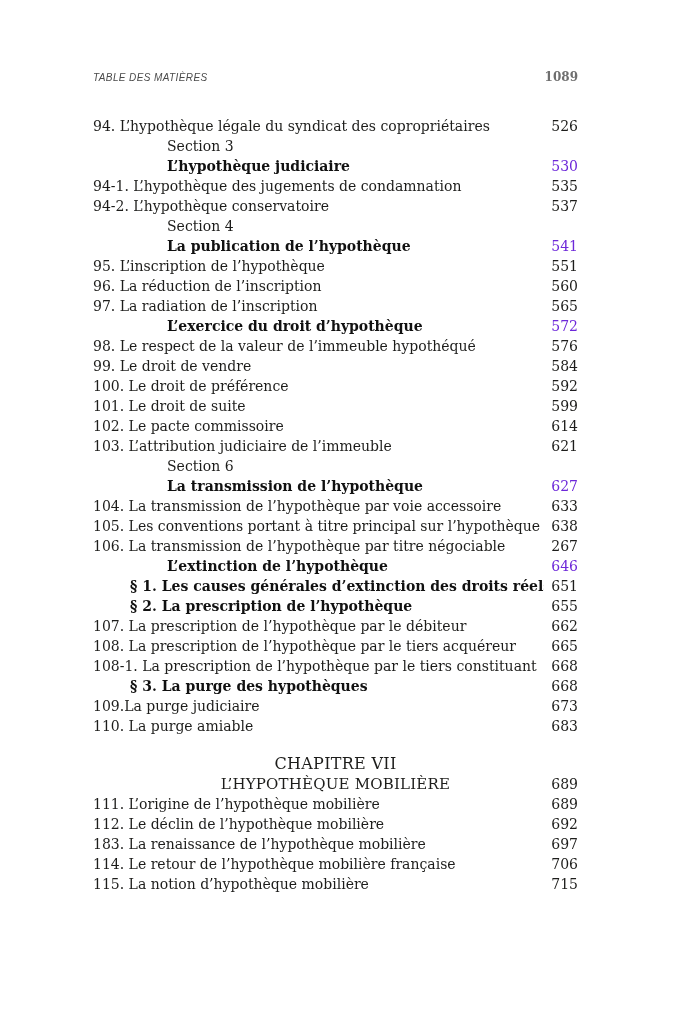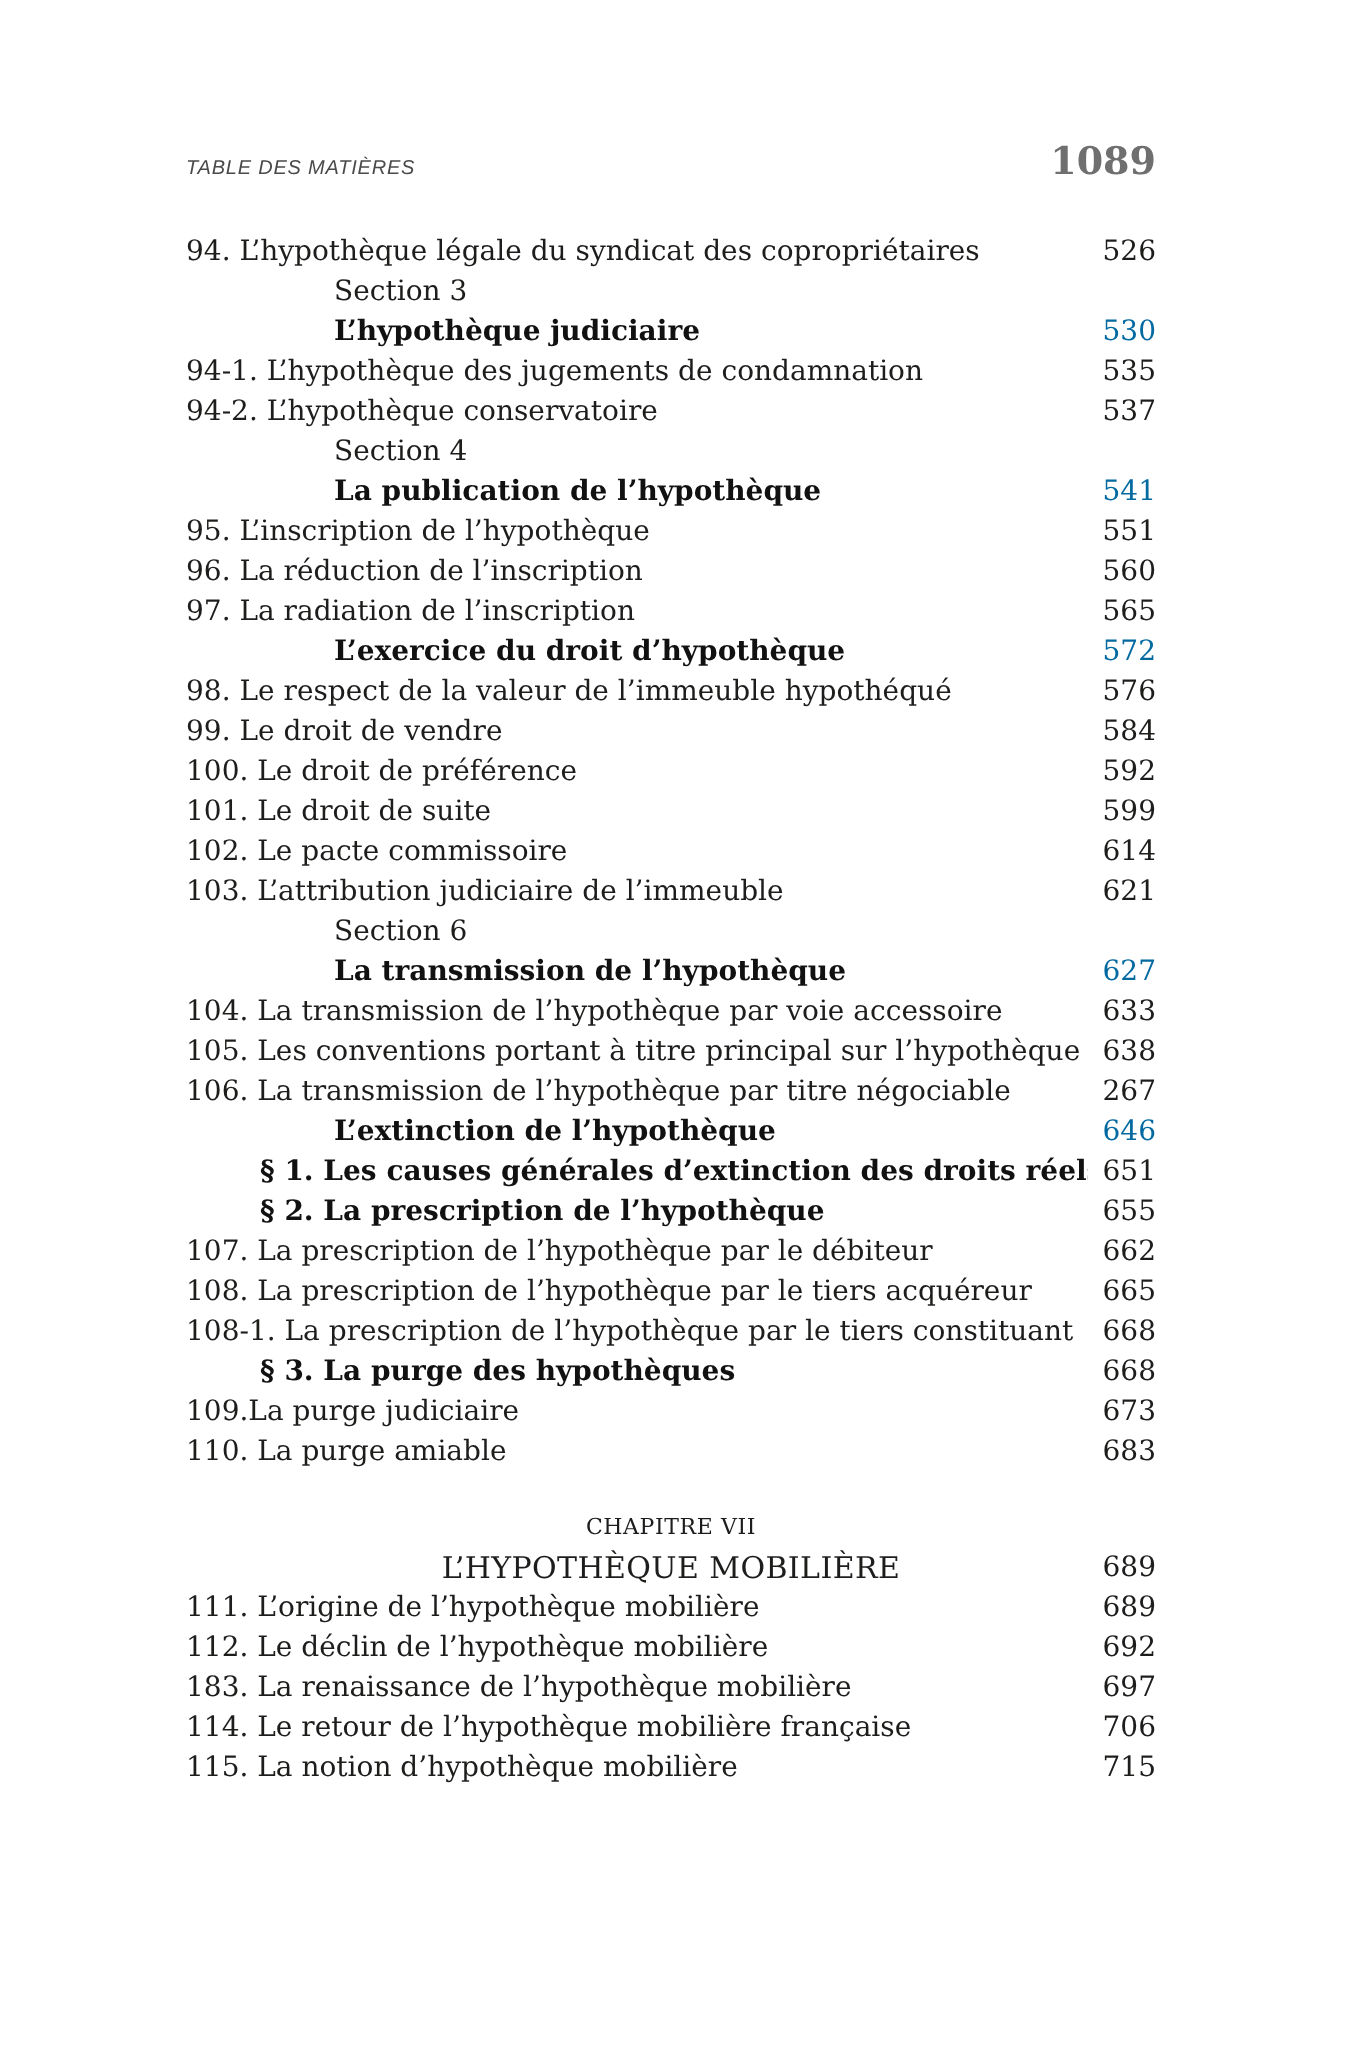--- a/index.html
+++ b/index.html
@@ -28,45 +28,45 @@
   }
   .running-title {
     font-family: "Liberation Sans", sans-serif;
     font-style: italic;
     font-size: 10px;
     letter-spacing: 0.4px;
     color: #4a4a4a;
     text-transform: uppercase;
   }
   .folio {
-    font-size: 19px;
+    font-size: 12px;
     font-weight: bold;
     color: #6f6f6f;
   }
   .toc { display: block; }
   .row {
     display: flex;
     align-items: center;
     line-height: 20px;
     font-size: 14px;
   }
   .row .txt { flex: 1 1 auto; white-space: nowrap; overflow: hidden; }
   .row .pg  { flex: 0 0 auto; text-align: right; min-width: 34px; }
   .row.entry .txt { padding-left: 0; }
   .row.paragraph { font-weight: bold; color: #111111; }
   .row.paragraph .txt { padding-left: 37px; }
   .row.paragraph .pg { font-weight: normal; color: #1d1d1b; }
   .row.section-label .txt { padding-left: 74px; }
   .row.section-title { font-weight: bold; color: #111111; }
   .row.section-title .txt { padding-left: 74px; }
-  .row.section-title .pg { font-weight: normal; color: #0369a1; }
+  .row.section-title .pg { font-weight: normal; color: #6d28d9; }
   .row.chapter-label {
     justify-content: center;
     margin-top: 18px;
-    font-size: 11px;
+    font-size: 16px;
     letter-spacing: 0.3px;
   }
   .row.chapter-label .txt { flex: 0 0 auto; text-align: center; }
   .row.chapter-title {
     position: relative;
     justify-content: center;
     font-size: 15px;
     letter-spacing: 0.2px;
   }
   .row.chapter-title .txt { flex: 0 0 auto; text-align: center; }

